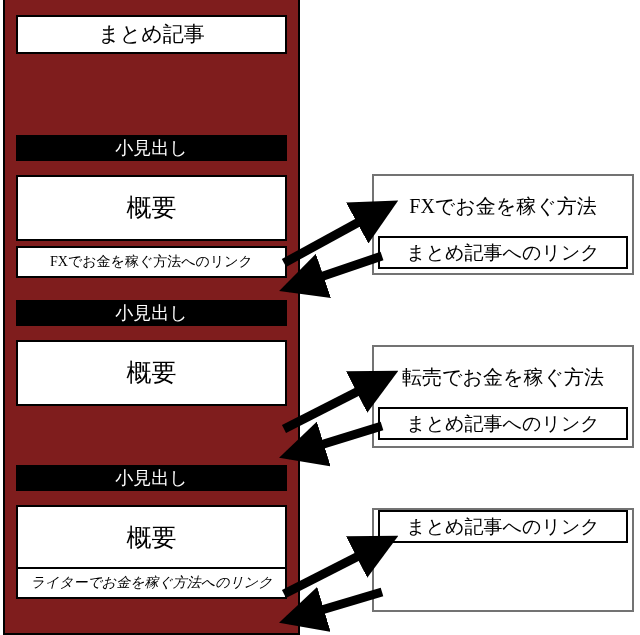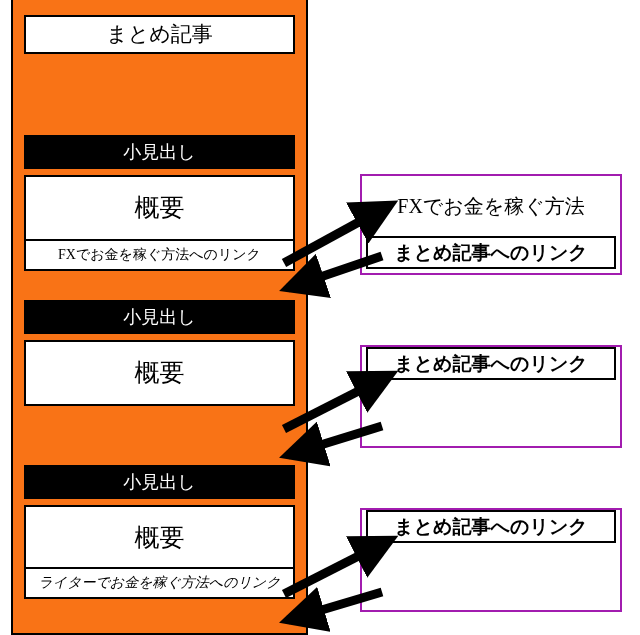--- a/index.html
+++ b/index.html
@@ -20,22 +20,21 @@
   
   #summary-container {
     position: absolute;
     left: 3px;
     top: 0px;
     width: 297px;
     height: 635px;
     border: 2px solid #000000;
     border-top: none;
     box-sizing: border-box;
-    background: #f97316;
-    margin-left: 8px;
+    background: #7f1d1d;
   }
 
   .box {
     position: absolute;
     box-sizing: border-box;
     border: 2px solid #000000;
     background: #ffffff;
     display: flex;
     align-items: center;
     justify-content: center;
@@ -48,21 +47,21 @@
   #article-title-box {
     left: 11px;
     top: 15px;
     width: 271px;
     height: 39px;
     font-size: 21px;
   }
   .subheading-box {
     left: 11px;
     width: 271px;
-    height: 34px;
+    height: 26px;
     background: #000000;
     border-color: #000000;
     color: #ffffff;
     font-size: 18px;
   }
   .summary-box {
     left: 11px;
     width: 271px;
     height: 66px;
     font-size: 25px;
@@ -70,37 +69,37 @@
   .outlink-box {
     left: 11px;
     width: 271px;
     height: 32px;
     font-size: 14px;
   }
 
   
   #subheading-1 { top: 135px; }
   #summary-1    { top: 175px; }
-  #outlink-1    { top: 239px; }
+  #outlink-1    { top: 246px; }
 
   #subheading-2 { top: 300px; }
   #summary-2    { top: 340px; }
   #outlink-2    { top: 412px; }
 
   #subheading-3 { top: 465px; }
   #summary-3    { top: 505px; }
   #outlink-3    { top: 567px; font-style: italic; }
 
   
   .article-box {
     position: absolute;
-    left: 360px;
+    left: 372px;
     width: 262px;
     box-sizing: border-box;
-    border: 2px solid #a21caf;
+    border: 2px solid #737373;
     background: #ffffff;
     display: flex;
     flex-direction: column;
     align-items: center;
     justify-content: flex-start;
   }
   #article-box-1 { top: 174px; height: 101px; }
   #article-box-2 { top: 345px; height: 103px; }
   #article-box-3 { top: 508px; height: 104px; }
 
@@ -119,21 +118,20 @@
     width: 250px;
     height: 33px;
     border: 2px solid #000000;
     background: #ffffff;
     display: flex;
     align-items: center;
     justify-content: center;
     text-align: center;
     font-size: 19px;
     color: #000000;
-    font-weight: bold;
   }
 
   
   #arrow-layer {
     position: absolute;
     left: 0;
     top: 0;
     width: 640px;
     height: 635px;
     pointer-events: none;
@@ -159,20 +157,21 @@
     <div class="box summary-box" id="summary-3">概要</div>
     <div class="box outlink-box" id="outlink-3">ライターでお金を稼ぐ方法へのリンク</div>
   </div>
 
   <div class="article-box" id="article-box-1">
     <div class="article-title">FXでお金を稼ぐ方法</div>
     <div class="article-backlink">まとめ記事へのリンク</div>
   </div>
 
   <div class="article-box" id="article-box-2">
+    <div class="article-title">転売でお金を稼ぐ方法</div>
     <div class="article-backlink">まとめ記事へのリンク</div>
   </div>
 
   <div class="article-box" id="article-box-3">
     <div class="article-backlink">まとめ記事へのリンク</div>
   </div>
 
   <svg id="arrow-layer" viewBox="0 0 640 635">
     <defs>
       <marker id="head" viewBox="0 0 10 10" refX="8" refY="5" markerWidth="5.2" markerHeight="5.2" orient="auto-start-reverse">

